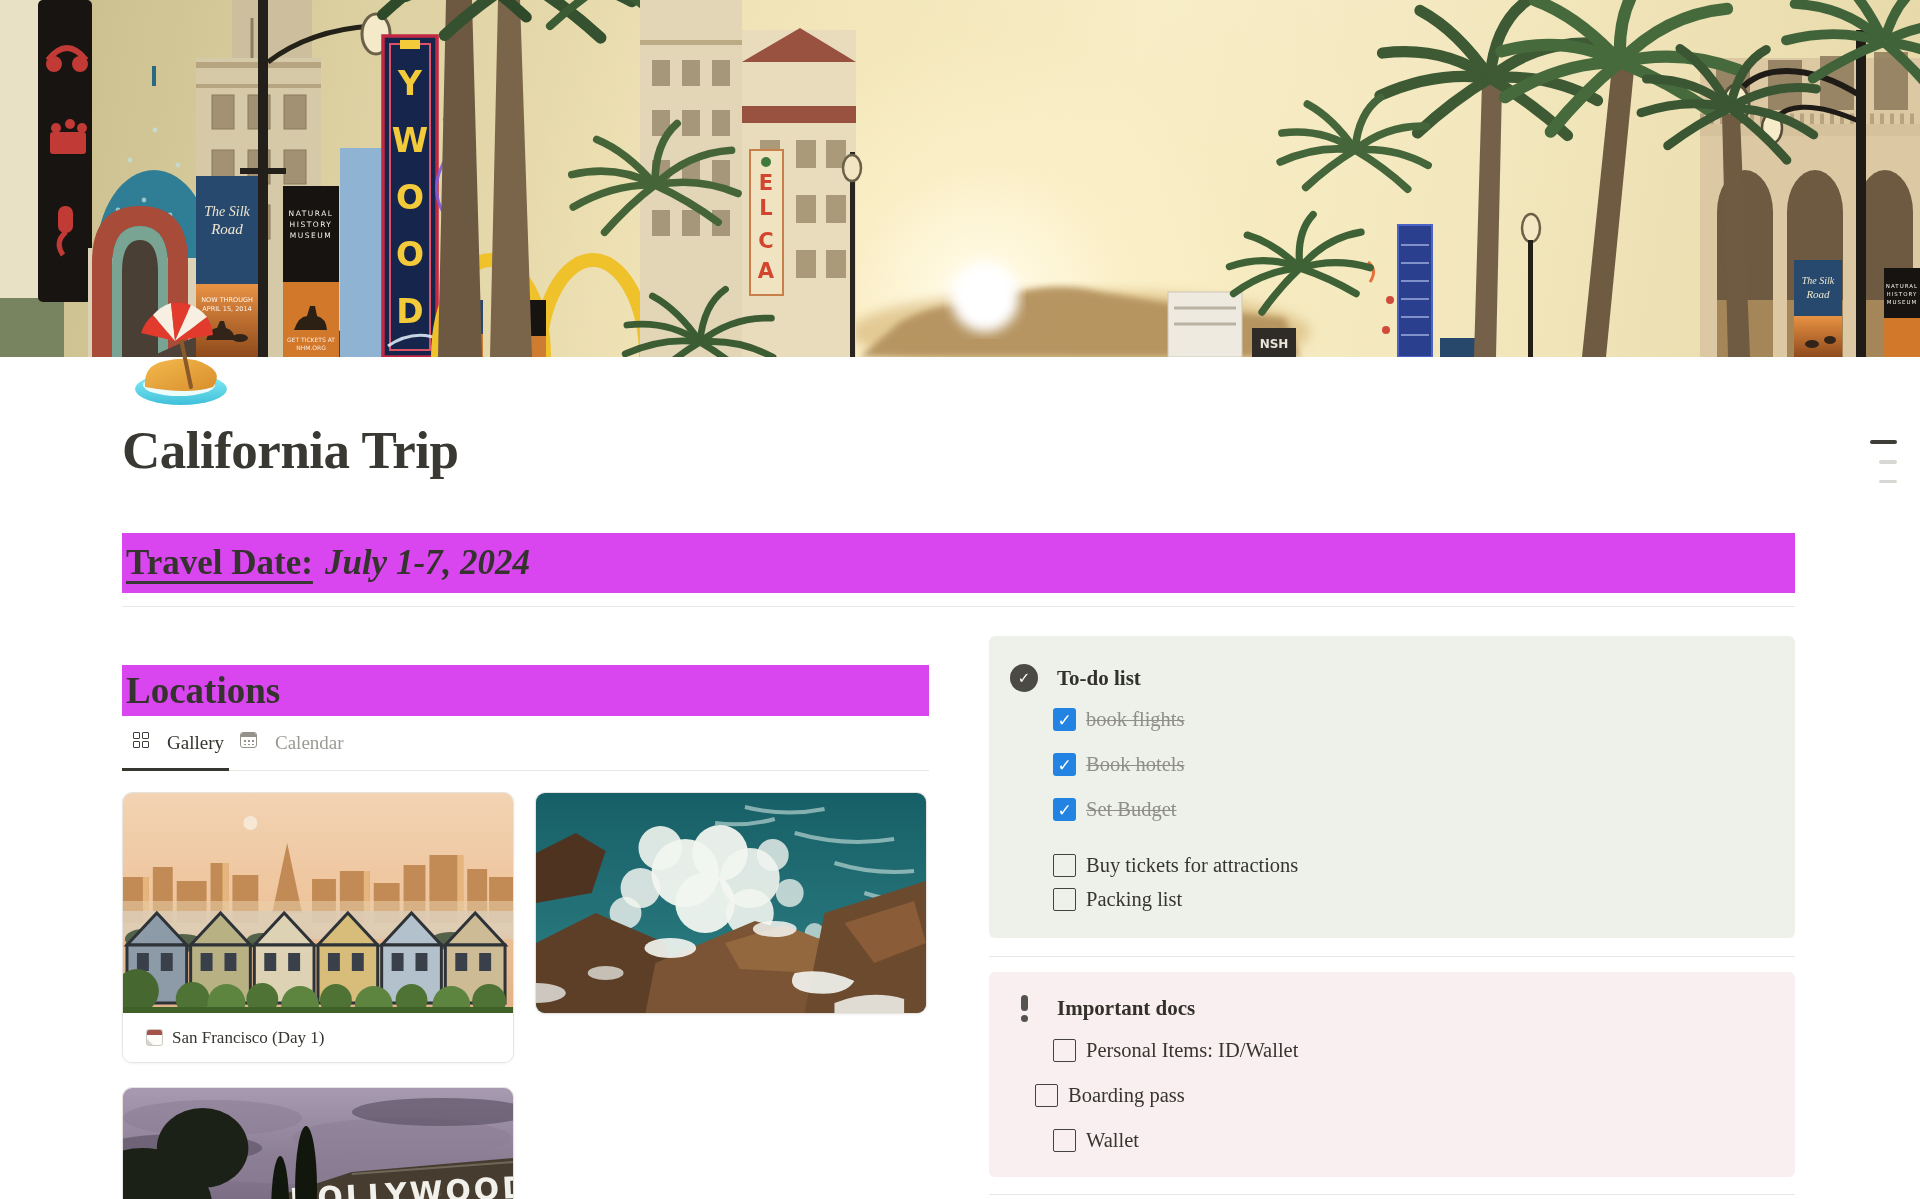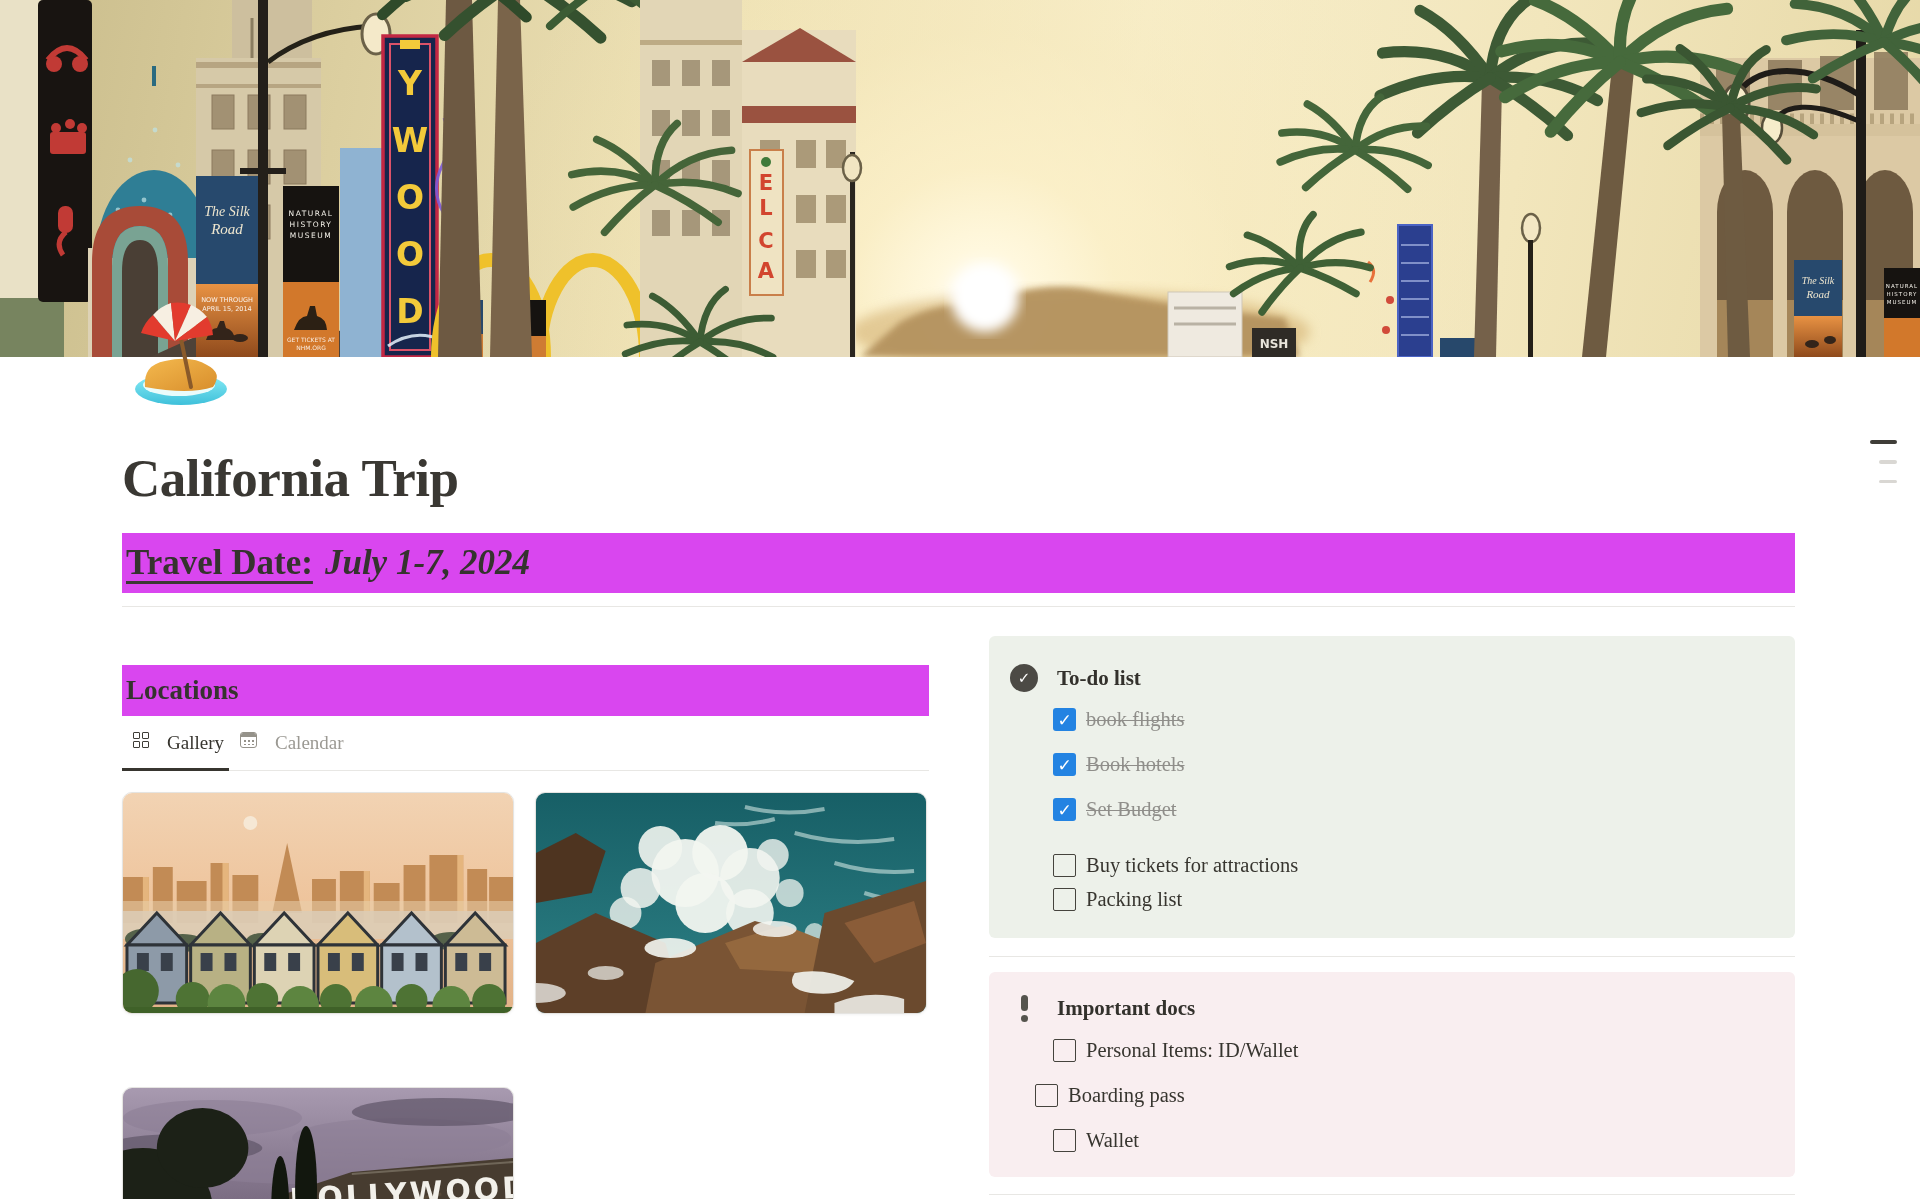--- a/index.html
+++ b/index.html
@@ -18,31 +18,31 @@
       linear-gradient(100deg, #c9bc8b 0%, #dccfa0 18%, #eee2b6 38%, #f7eecb 58%, #f2e6bc 78%, #e6d8a7 100%);
   }
   .cover svg { position:absolute; left:0; top:0; }
 
   
   .page-icon { position:absolute; left:129px; top:299px; width:106px; height:108px; z-index:5; }
 
   
   .page-title {
     position:absolute; left:122px; top:420px; width:1200px;
-    font-size:53px; font-weight:bold; letter-spacing:-0.5px; color:#3a3833;margin-top:28px;
+    font-size:53px; font-weight:bold; letter-spacing:-0.5px; color:#3a3833;
   }
 
   
   .h2-block {
     position:absolute; display:flex; align-items:center;
     font-weight:bold; color:#35332e; padding-left:4px;
   }
   .bg-blue { background:#d946ef; }
   .h2-date { left:122px; top:533px; width:1673px; height:60px; font-size:35px; }
-  .h2-loc  { left:122px; top:665px; width:807px; height:51px; font-size:27px; }
+  .h2-loc  { left:122px; top:665px; width:807px; height:51px; font-size:37px; }
   .underlined { text-decoration:underline; text-decoration-thickness:2.5px; text-underline-offset:7px; text-decoration-color:#3a3833; }
   .date-italic { font-style:italic; margin-left:12px; }
 
   .divider { position:absolute; height:1px; background:#e8e7e4; }
 
   
   .tab { position:absolute; display:flex; align-items:flex-start; gap:18px; height:28px; cursor:pointer; }
   .tab-label { font-size:19px; }
   .tab-active .tab-label { color:#37352f; }
   .tab-inactive .tab-label { color:#9b9993; }
@@ -510,20 +510,26 @@
       <circle cx="140" cy="206" r="16" fill="#4e7334"></circle>
         <circle cx="178" cy="212" r="19" fill="#5d8540"></circle>
       <circle cx="214" cy="207" r="16" fill="#4e7334"></circle>
         <circle cx="252" cy="212" r="19" fill="#5d8540"></circle>
       <circle cx="290" cy="207" r="16" fill="#4e7334"></circle>
         <circle cx="330" cy="212" r="19" fill="#5d8540"></circle>
       <circle cx="368" cy="208" r="17" fill="#4e7334"></circle>
       <rect x="0" y="214" width="392" height="6" fill="#3f6128"></rect>
     </g>
   </svg>
+  <div class="card-caption">
+    <span class="mini-cal">
+        <i></i>
+      </span>
+    <span>San Francisco (Day 1)</span>
+  </div>
 </div>
 
 <div class="card" style="left:535px; top:792px;">
   <svg class="card-img" viewBox="0 0 392 220" preserveAspectRatio="none">
     <defs>
       <linearGradient id="sea" x1="0" y1="0" x2="0" y2="1">
         <stop offset="0" stop-color="#175f66"></stop>
           <stop offset="1" stop-color="#2e8186"></stop>
       </linearGradient>
     </defs>

